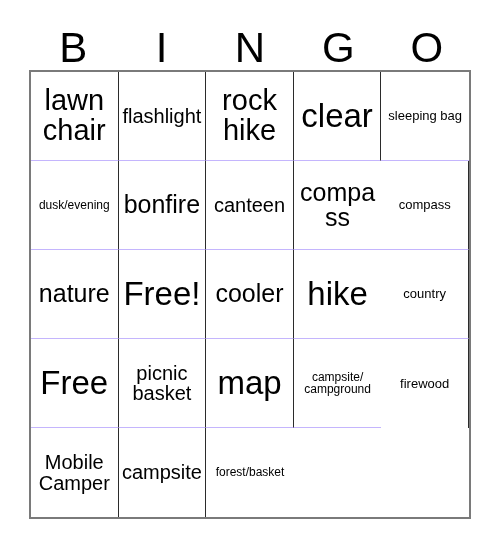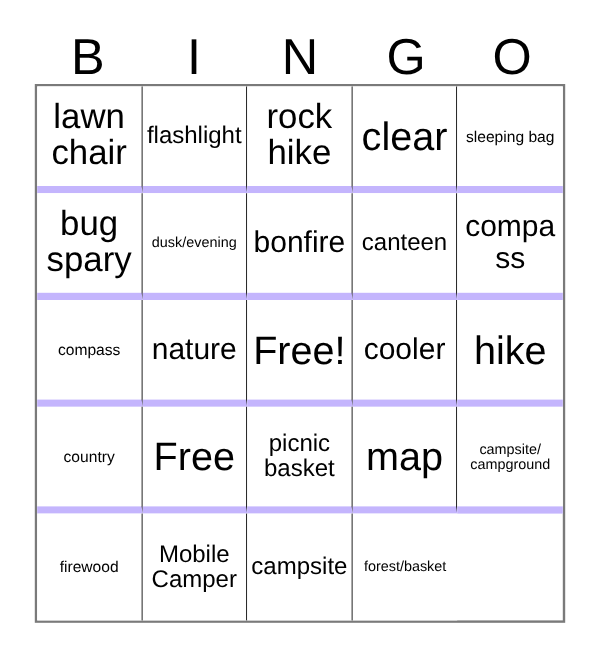--- a/index.html
+++ b/index.html
@@ -55,21 +55,21 @@
     background: #ffffff;
   }
   .cell {
     position: relative;
     display: flex;
     align-items: center;
     justify-content: center;
     text-align: center;
     box-sizing: border-box;
     border-right: 1px solid #2b2b2b;
-    border-bottom: 6px solid #c4b5fd;
+    border-bottom: 1px solid #c4b5fd;
     overflow: hidden;
     background: #ffffff;
     padding: 0 2px;
   }
   
   .cell.col5 { border-right: none; }
   .cell.row5 { border-bottom: none; }
 
   .cell .txt {
     display: block;
@@ -107,23 +107,20 @@
         <span class="txt fs-sm">flashlight</span>
       </div>
       <div class="cell col3 row1">
         <span class="txt fs-lg">rock hike</span>
       </div>
       <div class="cell col4 row1">
         <span class="txt fs-xl">clear</span>
       </div>
       <div class="cell col5 row1">
         <span class="txt fs-xs">sleeping bag</span>
-      </div>
-      <div class="cell col1 row2">
-        <span class="txt fs-lg">bug spary</span>
       </div>
       <div class="cell col2 row2">
         <span class="txt fs-xxs">dusk/evening</span>
       </div>
       <div class="cell col3 row2">
         <span class="txt fs-md">bonfire</span>
       </div>
       <div class="cell col4 row2">
         <span class="txt fs-sm">canteen</span>
       </div>

